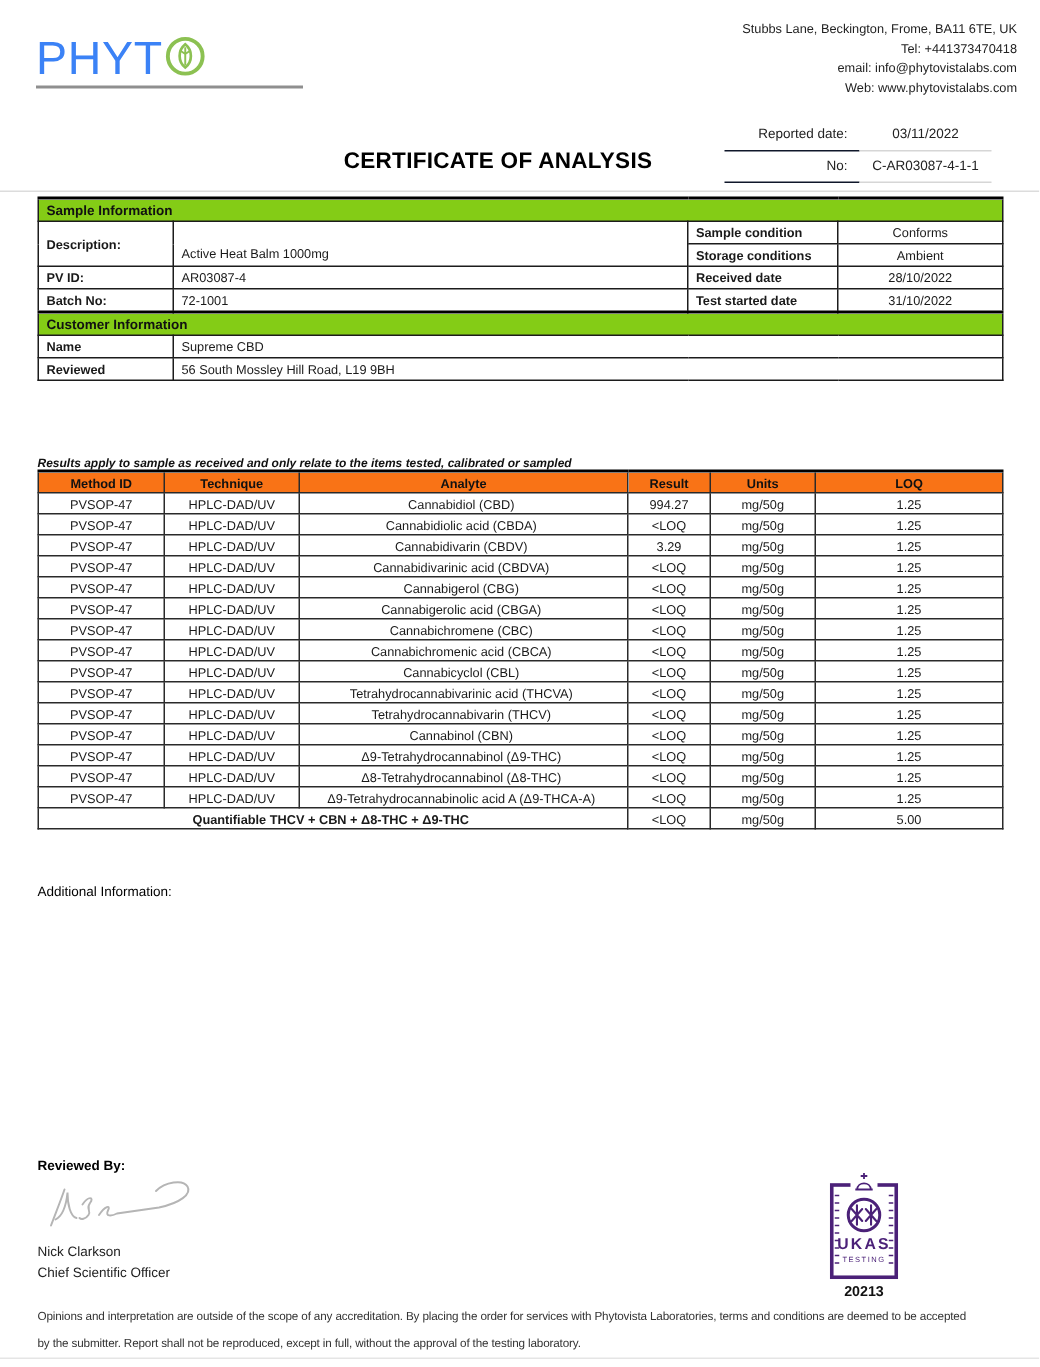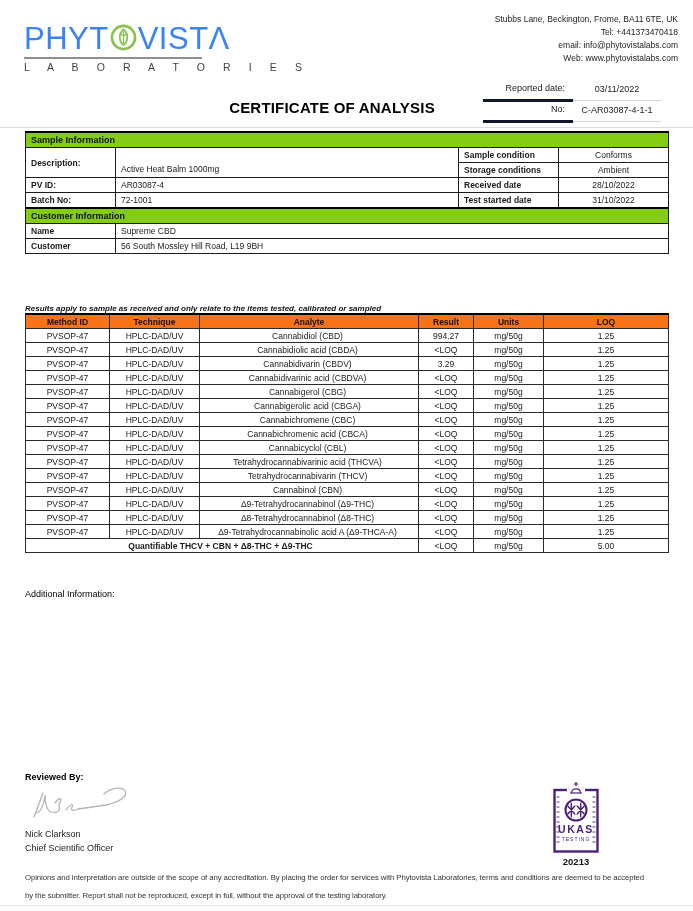--- a/index.html
+++ b/index.html
@@ -12,21 +12,21 @@
              color:#3b82f6;font-weight:400;line-height:30px;}
   .logo-main .leaf{margin:2px 1px 0 1px;}
   .logo-rule{border-top:2px solid #8f8f8f;margin:1px 0 2px 0;width:178px;}
   .logo-sub{font-size:10.5px;letter-spacing:7.6px;color:#3f3f3f;white-space:nowrap;}
 
   .contact{position:absolute;right:15px;top:13px;text-align:right;font-size:8.5px;
            line-height:13px;color:#222;}
 
   .rep-grid{position:absolute;left:483px;top:79px;width:178px;font-size:9px;color:#222;}
   .rep-row{display:flex;height:21px;align-items:center;}
-  .rep-lbl{width:82px;text-align:right;padding-right:8px;border-bottom:3px solid #0f172a;
+  .rep-lbl{width:82px;text-align:right;padding-right:8px;border-bottom:1px solid #0f172a;
            height:100%;display:flex;align-items:center;justify-content:flex-end;}
   .rep-val{width:88px;text-align:center;border-bottom:1px solid #d6d6d6;height:100%;
            display:flex;align-items:center;justify-content:center;}
 
   .doc-title{position:absolute;left:0;top:99px;width:664px;text-align:center;
              font-size:15px;font-weight:bold;letter-spacing:.2px;color:#000;}
 
   .rule-top{position:absolute;left:0;top:127px;width:693px;border-top:1px solid #dcdcdc;}
   .rule-bottom{position:absolute;left:0;top:905px;width:693px;border-top:1px solid #e5e5e5;}
 
@@ -78,24 +78,22 @@
   <div class="logo">
     <div class="logo-main">
       <span>PHYT</span>
       <span class="leaf">
         <svg width="27" height="27" viewBox="0 0 27 27">
           <circle cx="13.5" cy="13.5" r="11.6" fill="none" stroke="#8CC152" stroke-width="2.6"></circle>
           <path d="M13.5 5.5 C8.5 9.5 8.5 17 13.5 21 C18.5 17 18.5 9.5 13.5 5.5 Z" fill="none" stroke="#8CC152" stroke-width="1.8"></path>
           <path d="M13.5 7.5 V19.5 M13.5 12 L9.8 9.5 M13.5 12 L17.2 9.5" fill="none" stroke="#8CC152" stroke-width="1.3"></path>
         </svg>
       </span>
-      <span>VISTΛ</span>
     </div>
     <div class="logo-rule"></div>
-    <div class="logo-sub">L A B O R A T O R I E S</div>
   </div>
 
   <div class="contact">
     <div>Stubbs Lane, Beckington, Frome, BA11 6TE, UK</div>
     <div>Tel: +441373470418</div>
     <div>email: info@phytovistalabs.com</div>
     <div>Web: www.phytovistalabs.com</div>
   </div>
 
   <div class="rep-grid">
@@ -146,21 +144,21 @@
         <td class="ctr">31/10/2022</td>
       </tr>
       <tr>
         <th class="section-hd" colspan="4">Customer Information</th>
       </tr>
       <tr>
         <td class="lbl">Name</td>
         <td colspan="3">Supreme CBD</td>
       </tr>
       <tr>
-        <td class="lbl">Customer</td>
+        <td class="lbl">Reviewed</td>
         <td colspan="3">56 South Mossley Hill Road, L19 9BH</td>
       </tr>
     </tbody>
   </table>
 
   <div class="note">Results apply to sample as received and only relate to the items tested, calibrated or sampled</div>
 
   <table class="results-table">
     <colgroup>
         <col style="width:84px">

